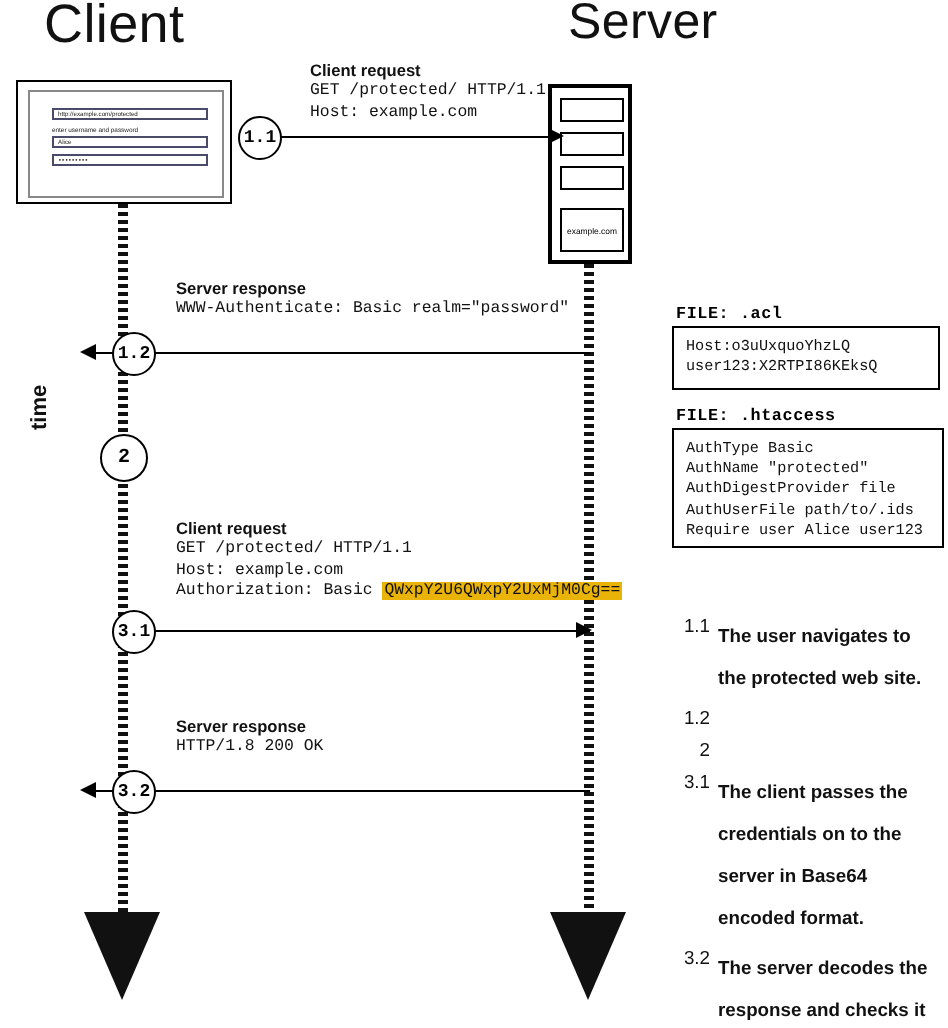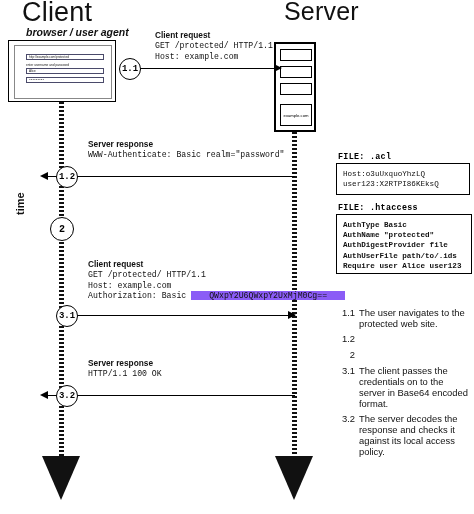--- a/index.html
+++ b/index.html
@@ -57,50 +57,49 @@
   .step{position:absolute;border:1.7px solid #000;border-radius:50%;background:#fff;
         display:flex;align-items:center;justify-content:center;
         font-family:"Liberation Mono",monospace;font-size:9px;font-weight:bold;color:#000;}
   .step.sm{width:20px;height:20px;}
   .step.lg{width:22px;height:22px;font-size:10px;}
 
   
   .msg{position:absolute;white-space:nowrap;}
   .msg .mt{font-size:8.3px;font-weight:bold;color:#111;line-height:11px;}
   .msg .mb{font-family:"Liberation Mono",monospace;font-size:8.2px;line-height:10.6px;color:#111;}
-  .hl{background:#8b5cf6;padding:0 18px;margin-top:24px;}
+  .hl{background:#eab308;padding:0 1px;margin-top:24px;}
 
   
   #time-label{position:absolute;left:14px;top:215px;font-size:11px;font-weight:bold;color:#111;
               transform:rotate(-90deg);transform-origin:left top;white-space:nowrap;}
 
   
   .file-cap{position:absolute;font-family:"Liberation Mono",monospace;font-size:8.4px;
             font-weight:bold;color:#000;white-space:nowrap;letter-spacing:.3px;}
   .file-box{position:absolute;border:1.6px solid #000;background:#fff;box-sizing:border-box;
             padding:5px 6px;font-family:"Liberation Mono",monospace;font-size:7.6px;
             line-height:10.2px;color:#111;white-space:pre;}
   #acl-cap{left:338px;top:152px;}
   #acl-box{left:336px;top:163px;width:134px;height:32px;}
   #htaccess-cap{left:338px;top:203px;}
-  #htaccess-box{left:336px;top:214px;width:136px;height:60px;font-weight:bold;}
+  #htaccess-box{left:336px;top:214px;width:136px;height:60px;}
 
   
   #legend{position:absolute;left:336px;top:307px;width:136px;}
   .lg-row{display:flex;margin-bottom:4px;}
   .lg-num{flex:0 0 19px;text-align:right;padding-right:4px;font-size:9.4px;line-height:12.1px;color:#111;}
-  .lg-txt{flex:1;font-size:9.4px;line-height:11px;color:#111;}
+  .lg-txt{flex:1;font-size:9.4px;line-height:21px;color:#111;font-weight:bold;}
 </style>
 </head>
 <body>
 
 <div class="canvas">
 
   <div class="hdr" id="client-title">Client</div>
-  <div class="hdr" id="client-sub">browser / user agent</div>
   <div class="hdr" id="server-title">Server</div>
 
   <div id="browser">
     <div id="browser-inner">
       <div class="bfield" id="url-bar">http://example.com/protected</div>
       <div id="form-label">enter username and password</div>
       <div class="bfield" id="user-field">Alice</div>
       <div class="bfield" id="pass-field"><span id="pass-dots">•••••••••</span></div>
     </div>
   </div>
@@ -143,21 +142,21 @@
     <div class="mb">GET /protected/ HTTP/1.1</div>
     <div class="mb">Host: example.com</div>
     <div class="mb"><span>Authorization: Basic </span><span class="hl">QWxpY2U6QWxpY2UxMjM0Cg==</span></div>
   </div>
   <div class="msg-line" style="left:69px;top:315px;width:226px;"></div>
   <div class="arrowhead ah-right" style="left:288px;top:310.5px;"></div>
   <div class="step sm" style="left:56px;top:305px;">3.1</div>
 
   <div class="msg" style="left:88px;top:358px;">
     <div class="mt">Server response</div>
-    <div class="mb">HTTP/1.1 100 OK</div>
+    <div class="mb">HTTP/1.8 200 OK</div>
   </div>
   <div class="msg-line" style="left:48px;top:395px;width:247px;"></div>
   <div class="arrowhead ah-left" style="left:40px;top:390.5px;"></div>
   <div class="step sm" style="left:56px;top:385px;">3.2</div>
 
   <div class="file-cap" id="acl-cap">FILE: .acl</div>
   <div class="file-box" id="acl-box">Host:o3uUxquoYhzLQ
 user123:X2RTPI86KEksQ</div>
 
   <div class="file-cap" id="htaccess-cap">FILE: .htaccess</div>

